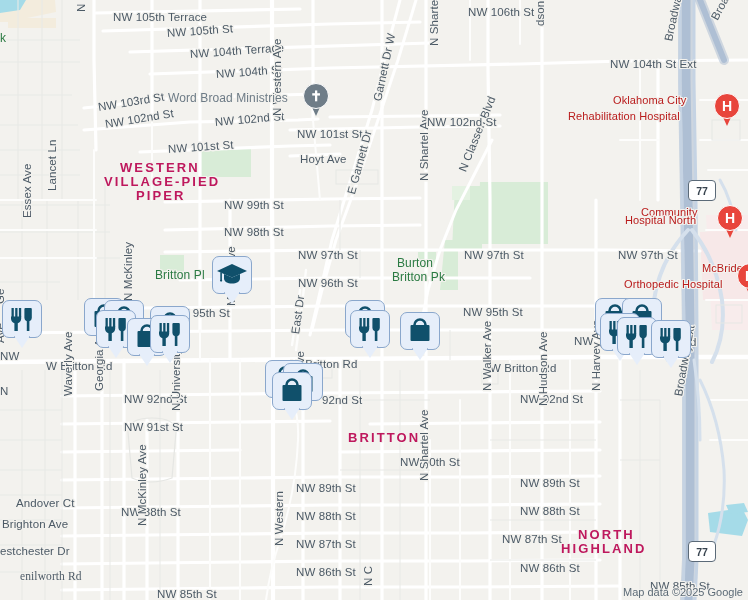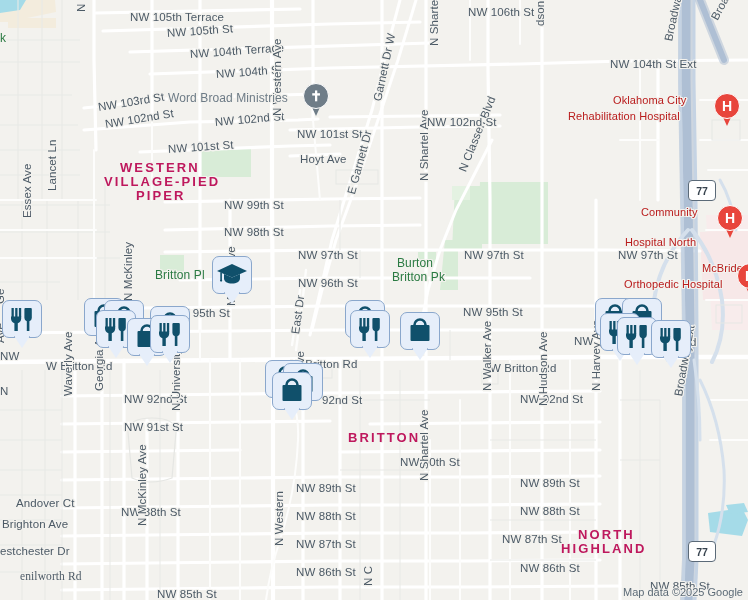--- a/index.html
+++ b/index.html
@@ -496,21 +496,21 @@
         <div class="circ">✝</div>
       </div>
     </div>
 
   <div id="shields">
       <div class="shield" style="left: 688px; top: 180px; z-index: 150;">77</div>
       <div class="shield" style="left: 688px; top: 541px; z-index: 150;">77</div>
     </div>
 
   <div id="labels">
-      <div class="lbl street" style="left: 113px; top: 11px; margin-left: 17px;">NW 105th Terrace</div>
+      <div class="lbl street" style="left: 113px; top: 11px;">NW 105th Terrace</div>
       <div class="lbl street" style="left: 81px; top: 6px; transform: rotate(-90deg); transform-origin: 0px 50%;">N McKinley</div>
       <div class="lbl street" style="left: 167px; top: 27px; transform: rotate(-4deg); transform-origin: 0px 50%;">NW 105th St</div>
       <div class="lbl street" style="left: 190px; top: 48px; transform: rotate(-4deg); transform-origin: 0px 50%;">NW 104th Terrace</div>
       <div class="lbl street" style="left: 216px; top: 68px; transform: rotate(-4deg); transform-origin: 0px 50%;">NW 104th St</div>
       <div class="lbl street" style="left: 98px; top: 101px; transform: rotate(-9deg); transform-origin: 0px 50%;">NW 103rd St</div>
       <div class="lbl street" style="left: 105px; top: 118px; transform: rotate(-9deg); transform-origin: 0px 50%;">NW 102nd St</div>
       <div class="lbl street" style="left: 215px; top: 116px; transform: rotate(-5deg); transform-origin: 0px 50%;">NW 102nd St</div>
       <div class="lbl street" style="left: 168px; top: 143px; transform: rotate(-4deg); transform-origin: 0px 50%;">NW 101st St</div>
       <div class="lbl street" style="left: 297px; top: 128px;">NW 101st St</div>
       <div class="lbl street" style="left: 300px; top: 153px;">Hoyt Ave</div>
@@ -587,21 +587,21 @@
       <div class="lbl hood" style="left: 578px; top: 527px;">NORTH</div>
       <div class="lbl hood" style="left: 561px; top: 541px;">HIGHLAND</div>
       <div class="lbl park" style="left: 155px; top: 268px;">Britton Pl</div>
       <div class="lbl park" style="left: 397px; top: 256px;">Burton</div>
       <div class="lbl park" style="left: 392px; top: 270px;">Britton Pk</div>
       <div class="lbl park" style="left: 0px; top: 31px;">k</div>
       <div class="lbl poi-gray" style="left: 168px; top: 91px;">Word Broad Ministries</div>
       <div class="lbl poi-red" style="left: 613px; top: 94px;">Oklahoma City</div>
       <div class="lbl poi-red" style="left: 568px; top: 110px;">Rehabilitation Hospital</div>
       <div class="lbl poi-red" style="left: 641px; top: 206px;">Community</div>
-      <div class="lbl poi-red" style="left: 625px; top: 236px;">Hospital North</div>
+      <div class="lbl poi-red" style="left: 625px; top: 214px;">Hospital North</div>
       <div class="lbl poi-red" style="left: 702px; top: 262px;">McBride</div>
       <div class="lbl poi-red" style="left: 624px; top: 278px;">Orthopedic Hospital</div>
     </div>
 
 
   <div id="attrib">Map data ©2025 Google</div>
 
 </div>
 
 </body></html>

